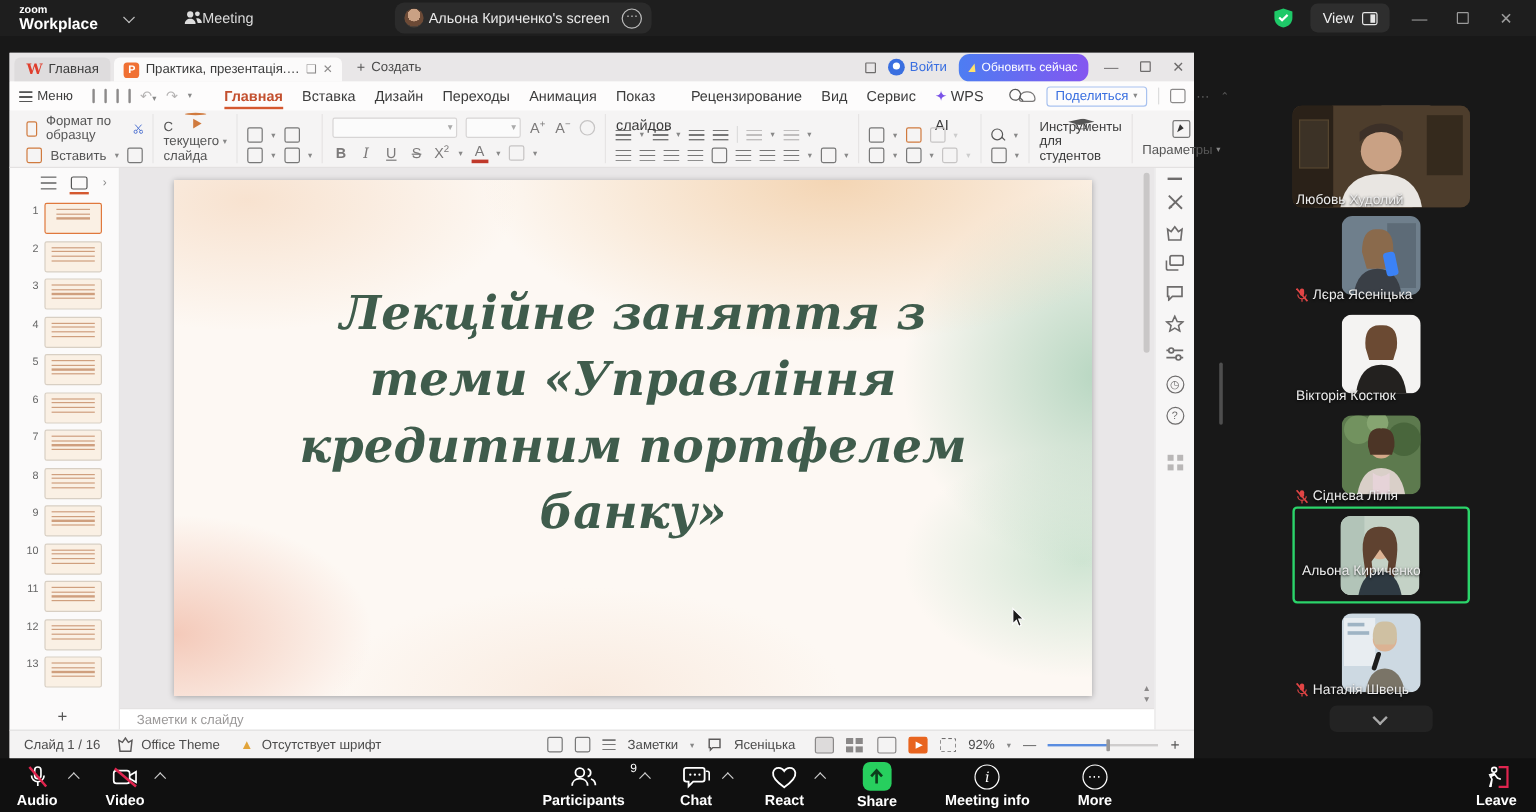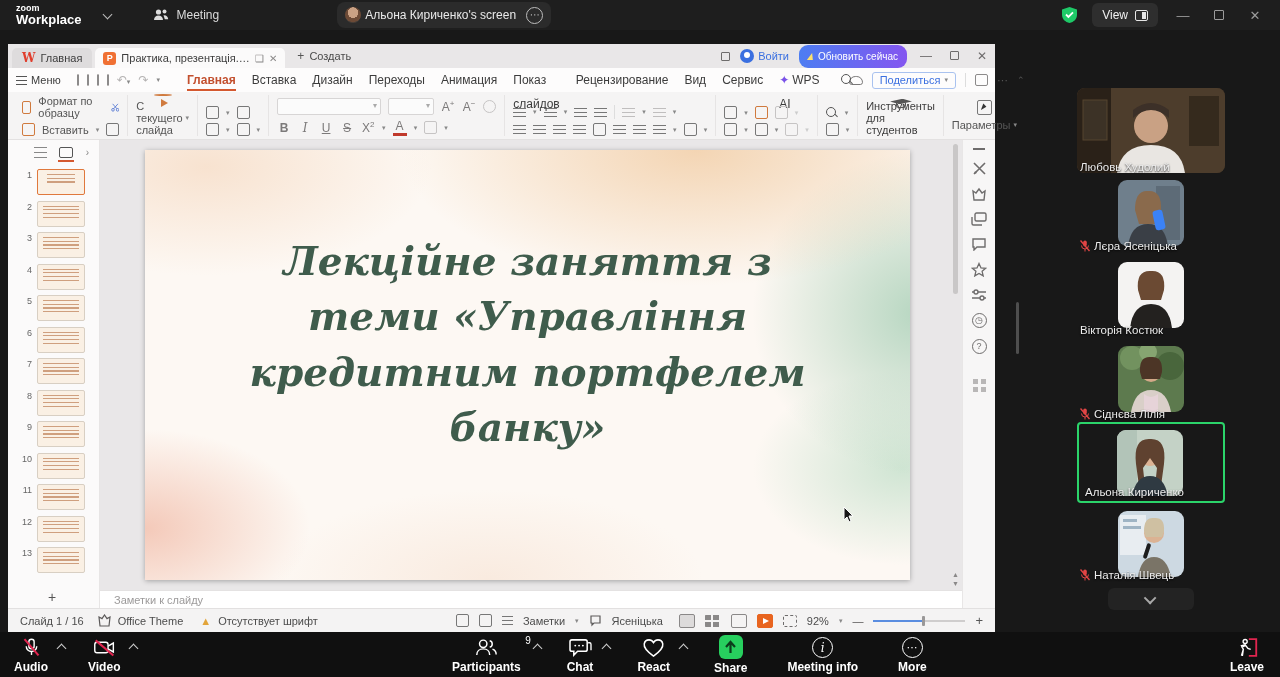--- a/index.html
+++ b/index.html
@@ -6,21 +6,21 @@
   html,body { width:1280px; height:677px; overflow:hidden; }
   body { position:relative; background:#181818; font-family:"Liberation Sans",sans-serif; -webkit-font-smoothing:antialiased; }
   .ellip { white-space:nowrap; overflow:hidden; text-overflow:ellipsis; }
 
   
   .topbar { position:absolute; top:0; left:0; width:1280px; height:30px; background:#1e1e1e; display:flex; align-items:center; }
   .zlogo { margin-left:16px; color:#fff; line-height:1; }
   .zlogo .l1 { font-size:9px; font-weight:bold; display:block; }
   .zlogo .l2 { font-size:13px; font-weight:bold; display:block; }
   .chev-dn { width:7px; height:7px; border-left:1.5px solid #bdbdbd; border-bottom:1.5px solid #bdbdbd; transform:rotate(-45deg); display:inline-block; margin:0 0 2px 22px; }
-  .mtg-tab { display:flex; align-items:center; gap:8px; margin-left:42px; color:#dcdcdc; font-size:12px; }
+  .mtg-tab { display:flex; align-items:center; margin-left:42px; color:#dcdcdc; font-size:12px; }
   .share-tab { margin-left:118px; height:26px; width:214px; background:#2b2b2b; border-radius:8px; display:flex; align-items:center; gap:4px; padding:0 8px; color:#e9e9e9; font-size:12px; }
   .mini-ava { width:16px; height:16px; border-radius:50%; background:radial-gradient(circle at 50% 35%, #caa184 0 40%, #6c4a36 41% 70%, #4a4039 71%); flex:none; }
   .tab-more { margin-left:auto; width:17px; height:17px; border:1.2px solid #bdbdbd; border-radius:50%; color:#bdbdbd; font-size:10px; line-height:14px; text-align:center; }
   .top-right { margin-left:auto; display:flex; align-items:center; gap:14px; margin-right:14px; }
   .viewpill { background:#2e2e2e; border-radius:6px; height:24px; display:flex; align-items:center; gap:7px; padding:0 10px; color:#f0f0f0; font-size:12px; }
   .layout-ic { width:13px; height:11px; border:1.3px solid #e6e6e6; border-radius:2px; position:relative; }
   .layout-ic::after{ content:""; position:absolute; right:1px; top:1px; bottom:1px; width:4px; background:#e6e6e6; }
   .winbtn { color:#9b9b9b; font-size:13px; width:22px; text-align:center; }
   .maxi { width:10px; height:10px; border:1.2px solid #9b9b9b; border-radius:1px; display:inline-block; }
 
@@ -707,21 +707,21 @@
   <div class="ptile active-frame" style="top:334px;height:81px;">
     <div class="ava">
       <svg width="66" height="66" viewBox="0 0 66 66">
         <rect width="66" height="66" fill="#c4d2c6"></rect>
         <rect x="0" y="0" width="20" height="66" fill="#b2c4b8"></rect>
         <circle cx="33" cy="25" r="11" fill="#dcb394"></circle>
         <path d="M19 34q-3-26 14-25 17-1 14 25l-3 22h-6l2-18-7-10-7 10 2 18h-6Z" fill="#5f4230"></path>
         <path d="M15 66q4-20 18-20t18 20Z" fill="#2f3a42"></path>
       </svg>
     </div>
-    <div class="pname" style="left:6px;bottom:3px;">
+    <div class="pname" style="left:6px;bottom:19px;">
         <span>Альона Кириченко</span>
       </div>
   </div>
 
   <div class="ptile" style="top:421px;height:72px;">
     <div class="ava">
       <svg width="66" height="66" viewBox="0 0 66 66">
         <rect width="66" height="66" fill="#cdd9e2"></rect>
         <rect x="2" y="4" width="26" height="40" fill="#e8edf1"></rect>
         <rect x="5" y="8" width="14" height="3" fill="#9fb4c4"></rect>

